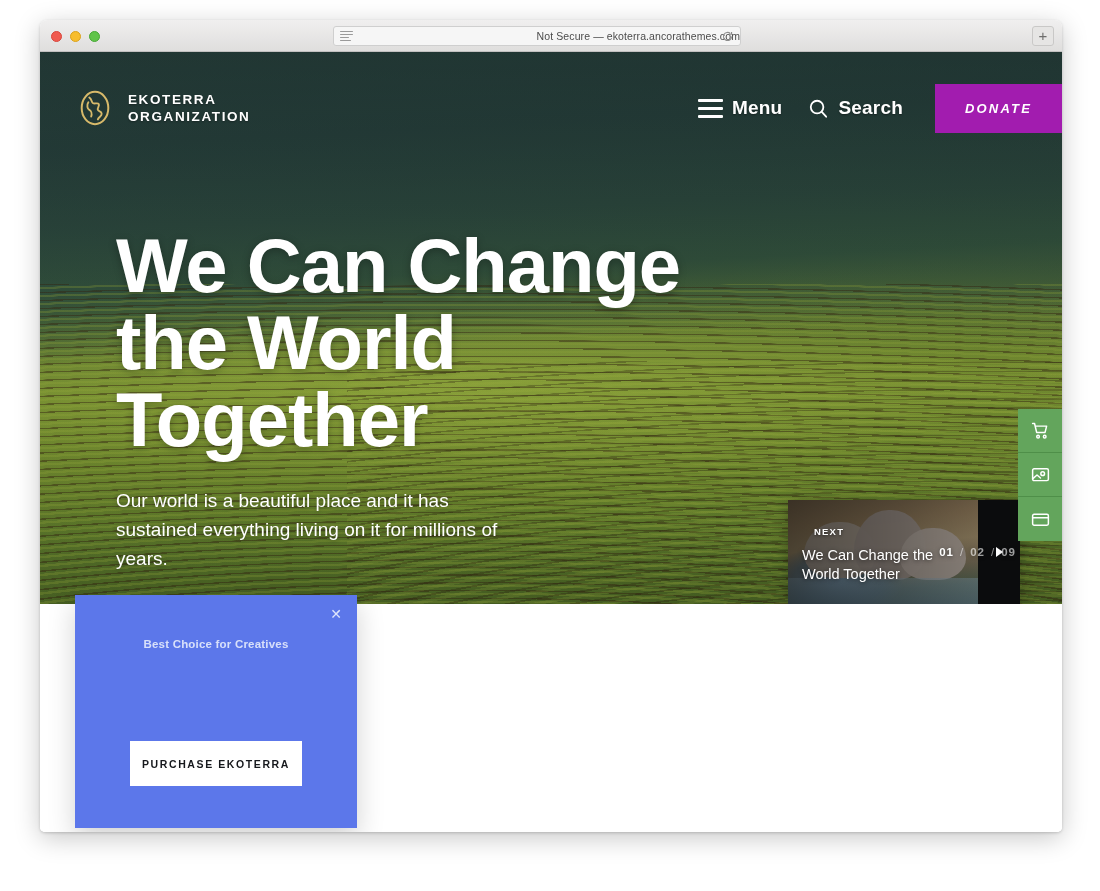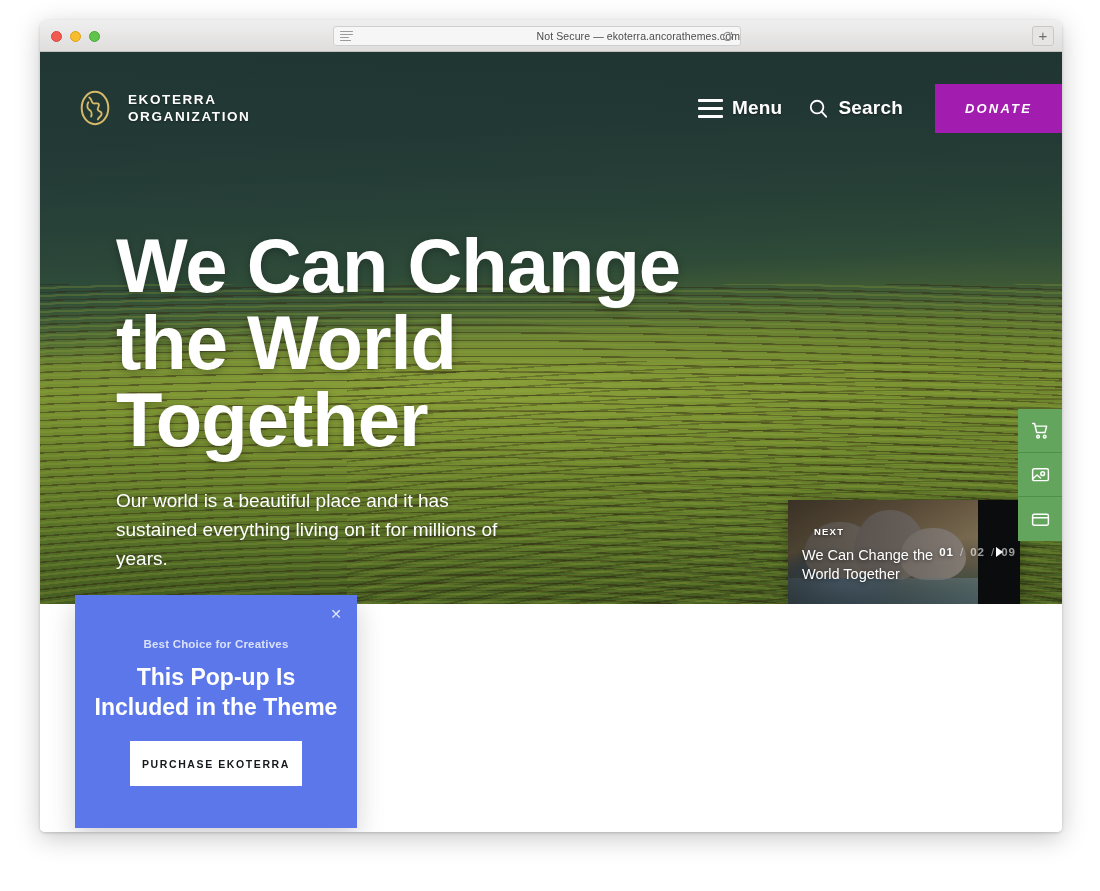--- a/index.html
+++ b/index.html
@@ -611,21 +611,17 @@
           </svg>
         </div>
       </div>
     </div>
 
     <div class="content-below"></div>
 
     <div class="popup">
       <div class="popup-close">✕</div>
       <div class="popup-eyebrow">Best Choice for Creatives</div>
-      <div class="popup-title">
-        <div>This Pop-up Is</div>
-        <div>Included in the Theme</div>
-      </div>
       <button class="popup-button">PURCHASE EKOTERRA</button>
     </div>
 
   </div>
 </div>
 
 </body></html>

